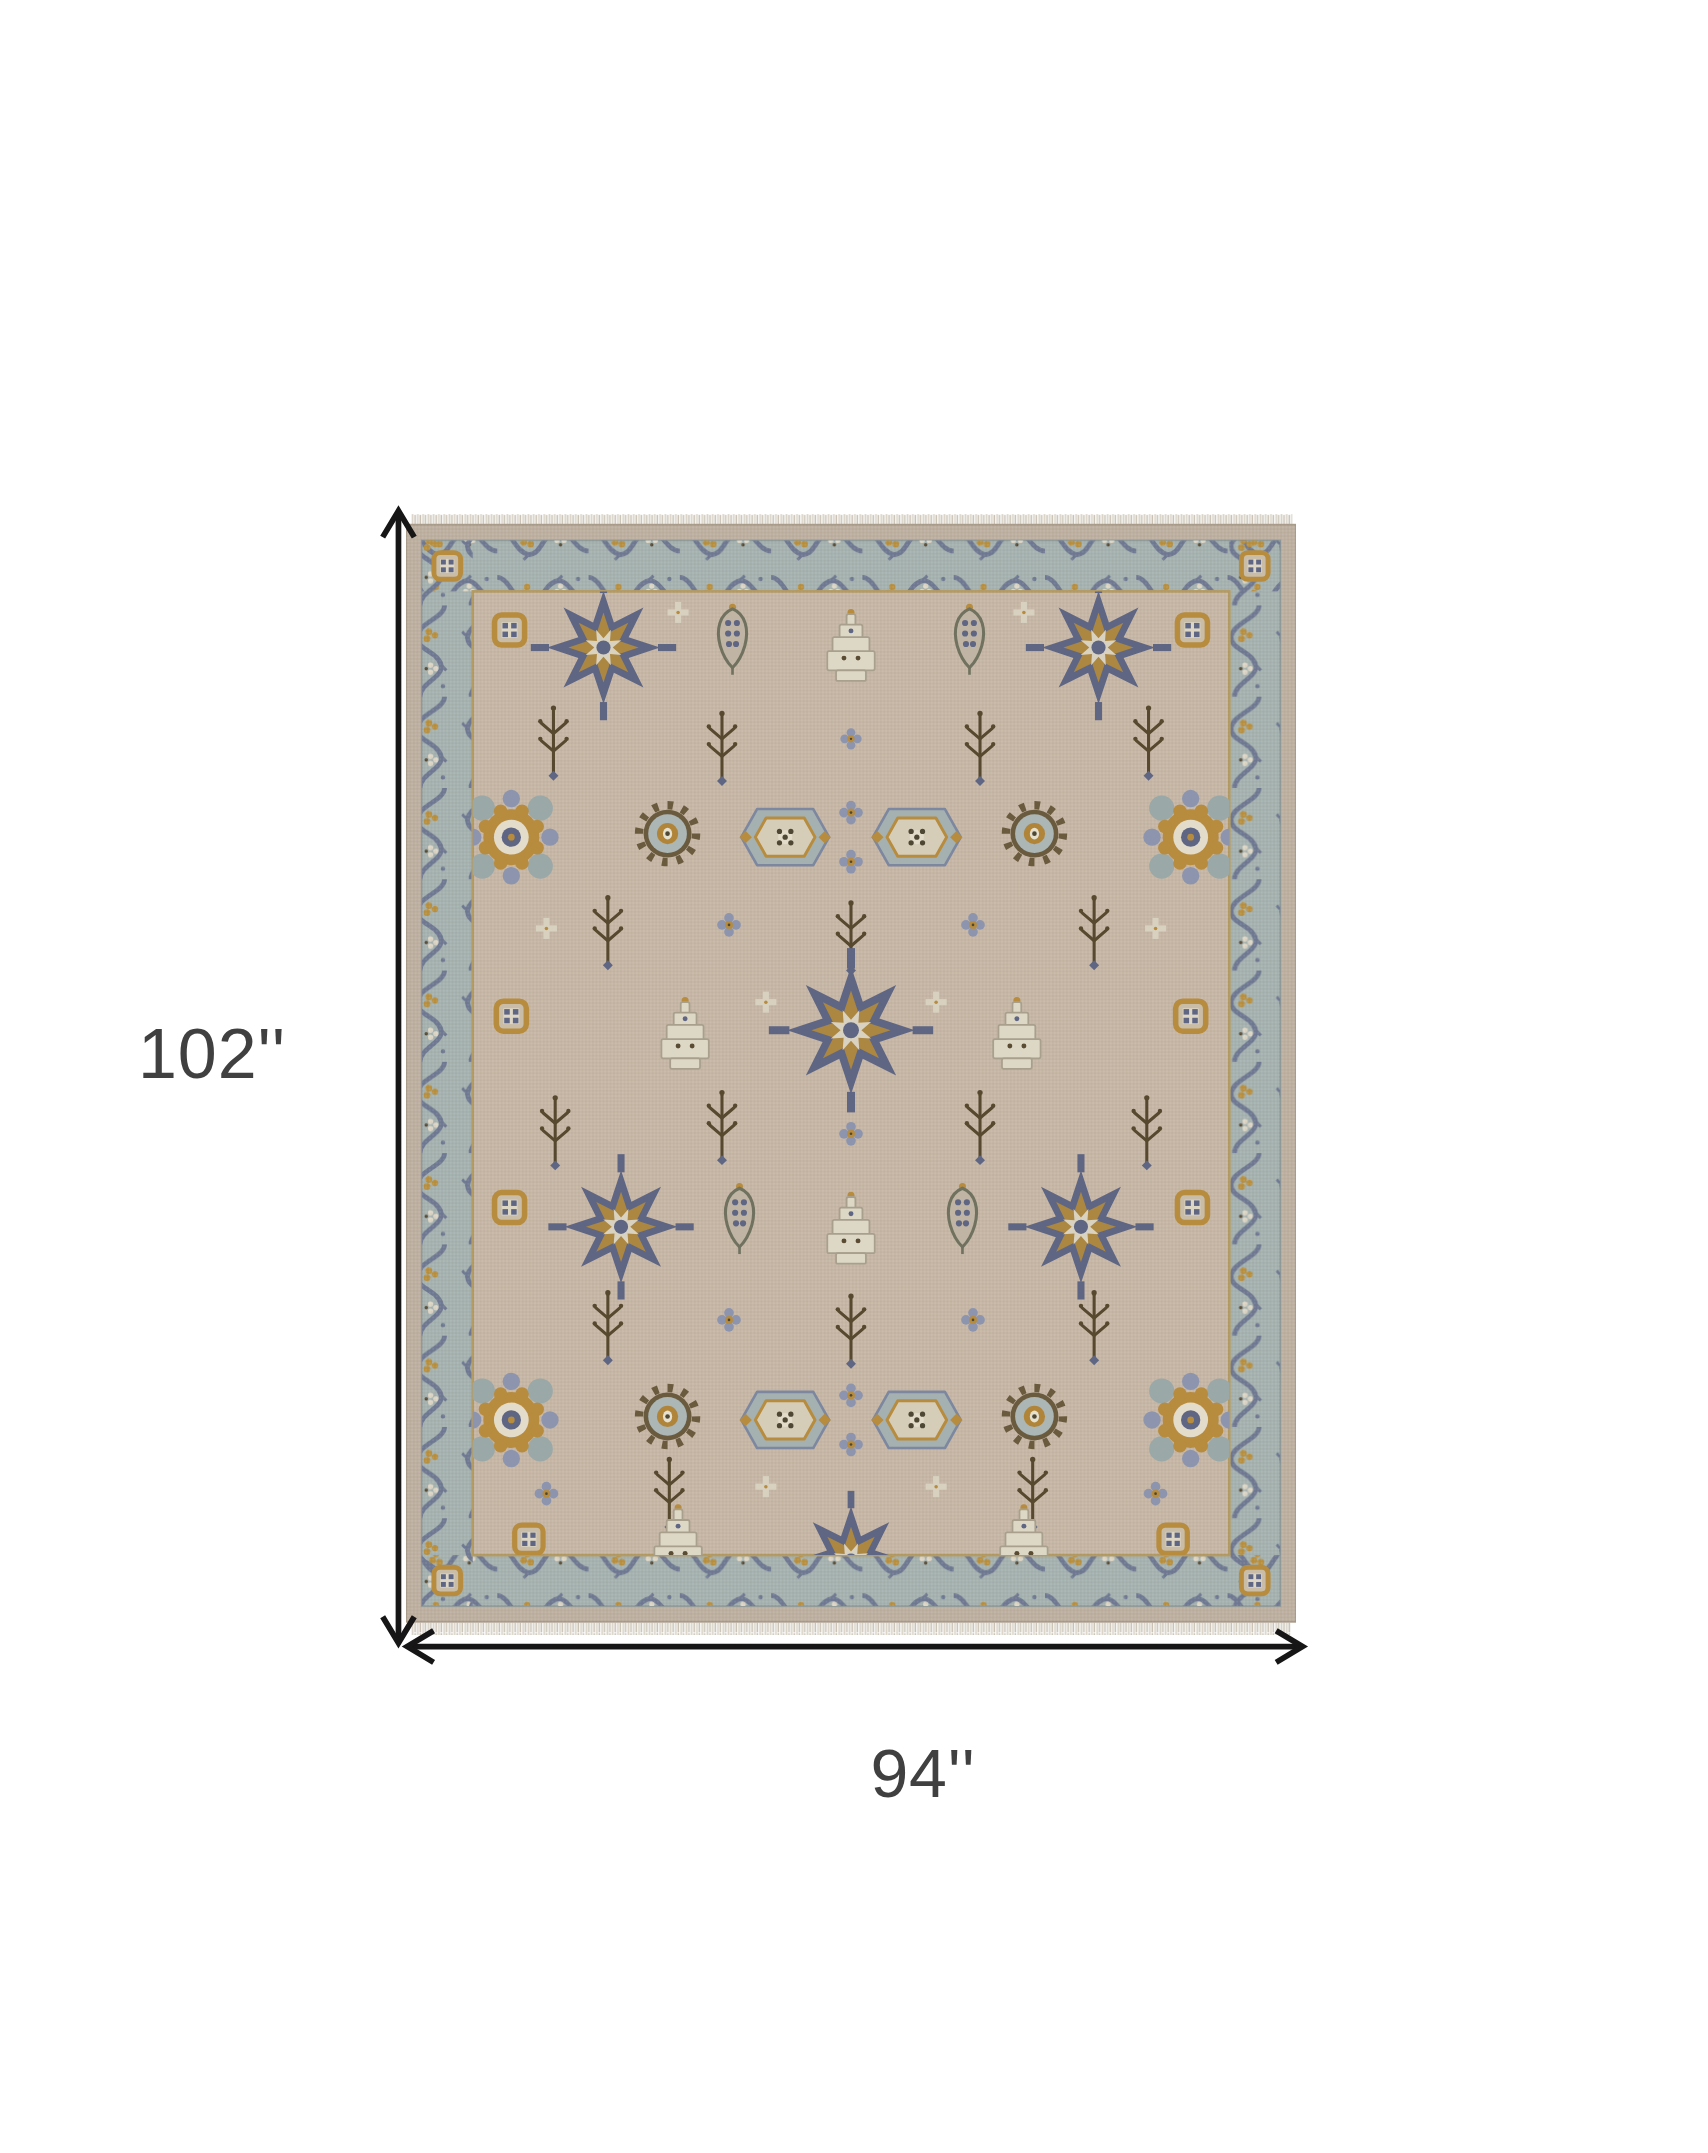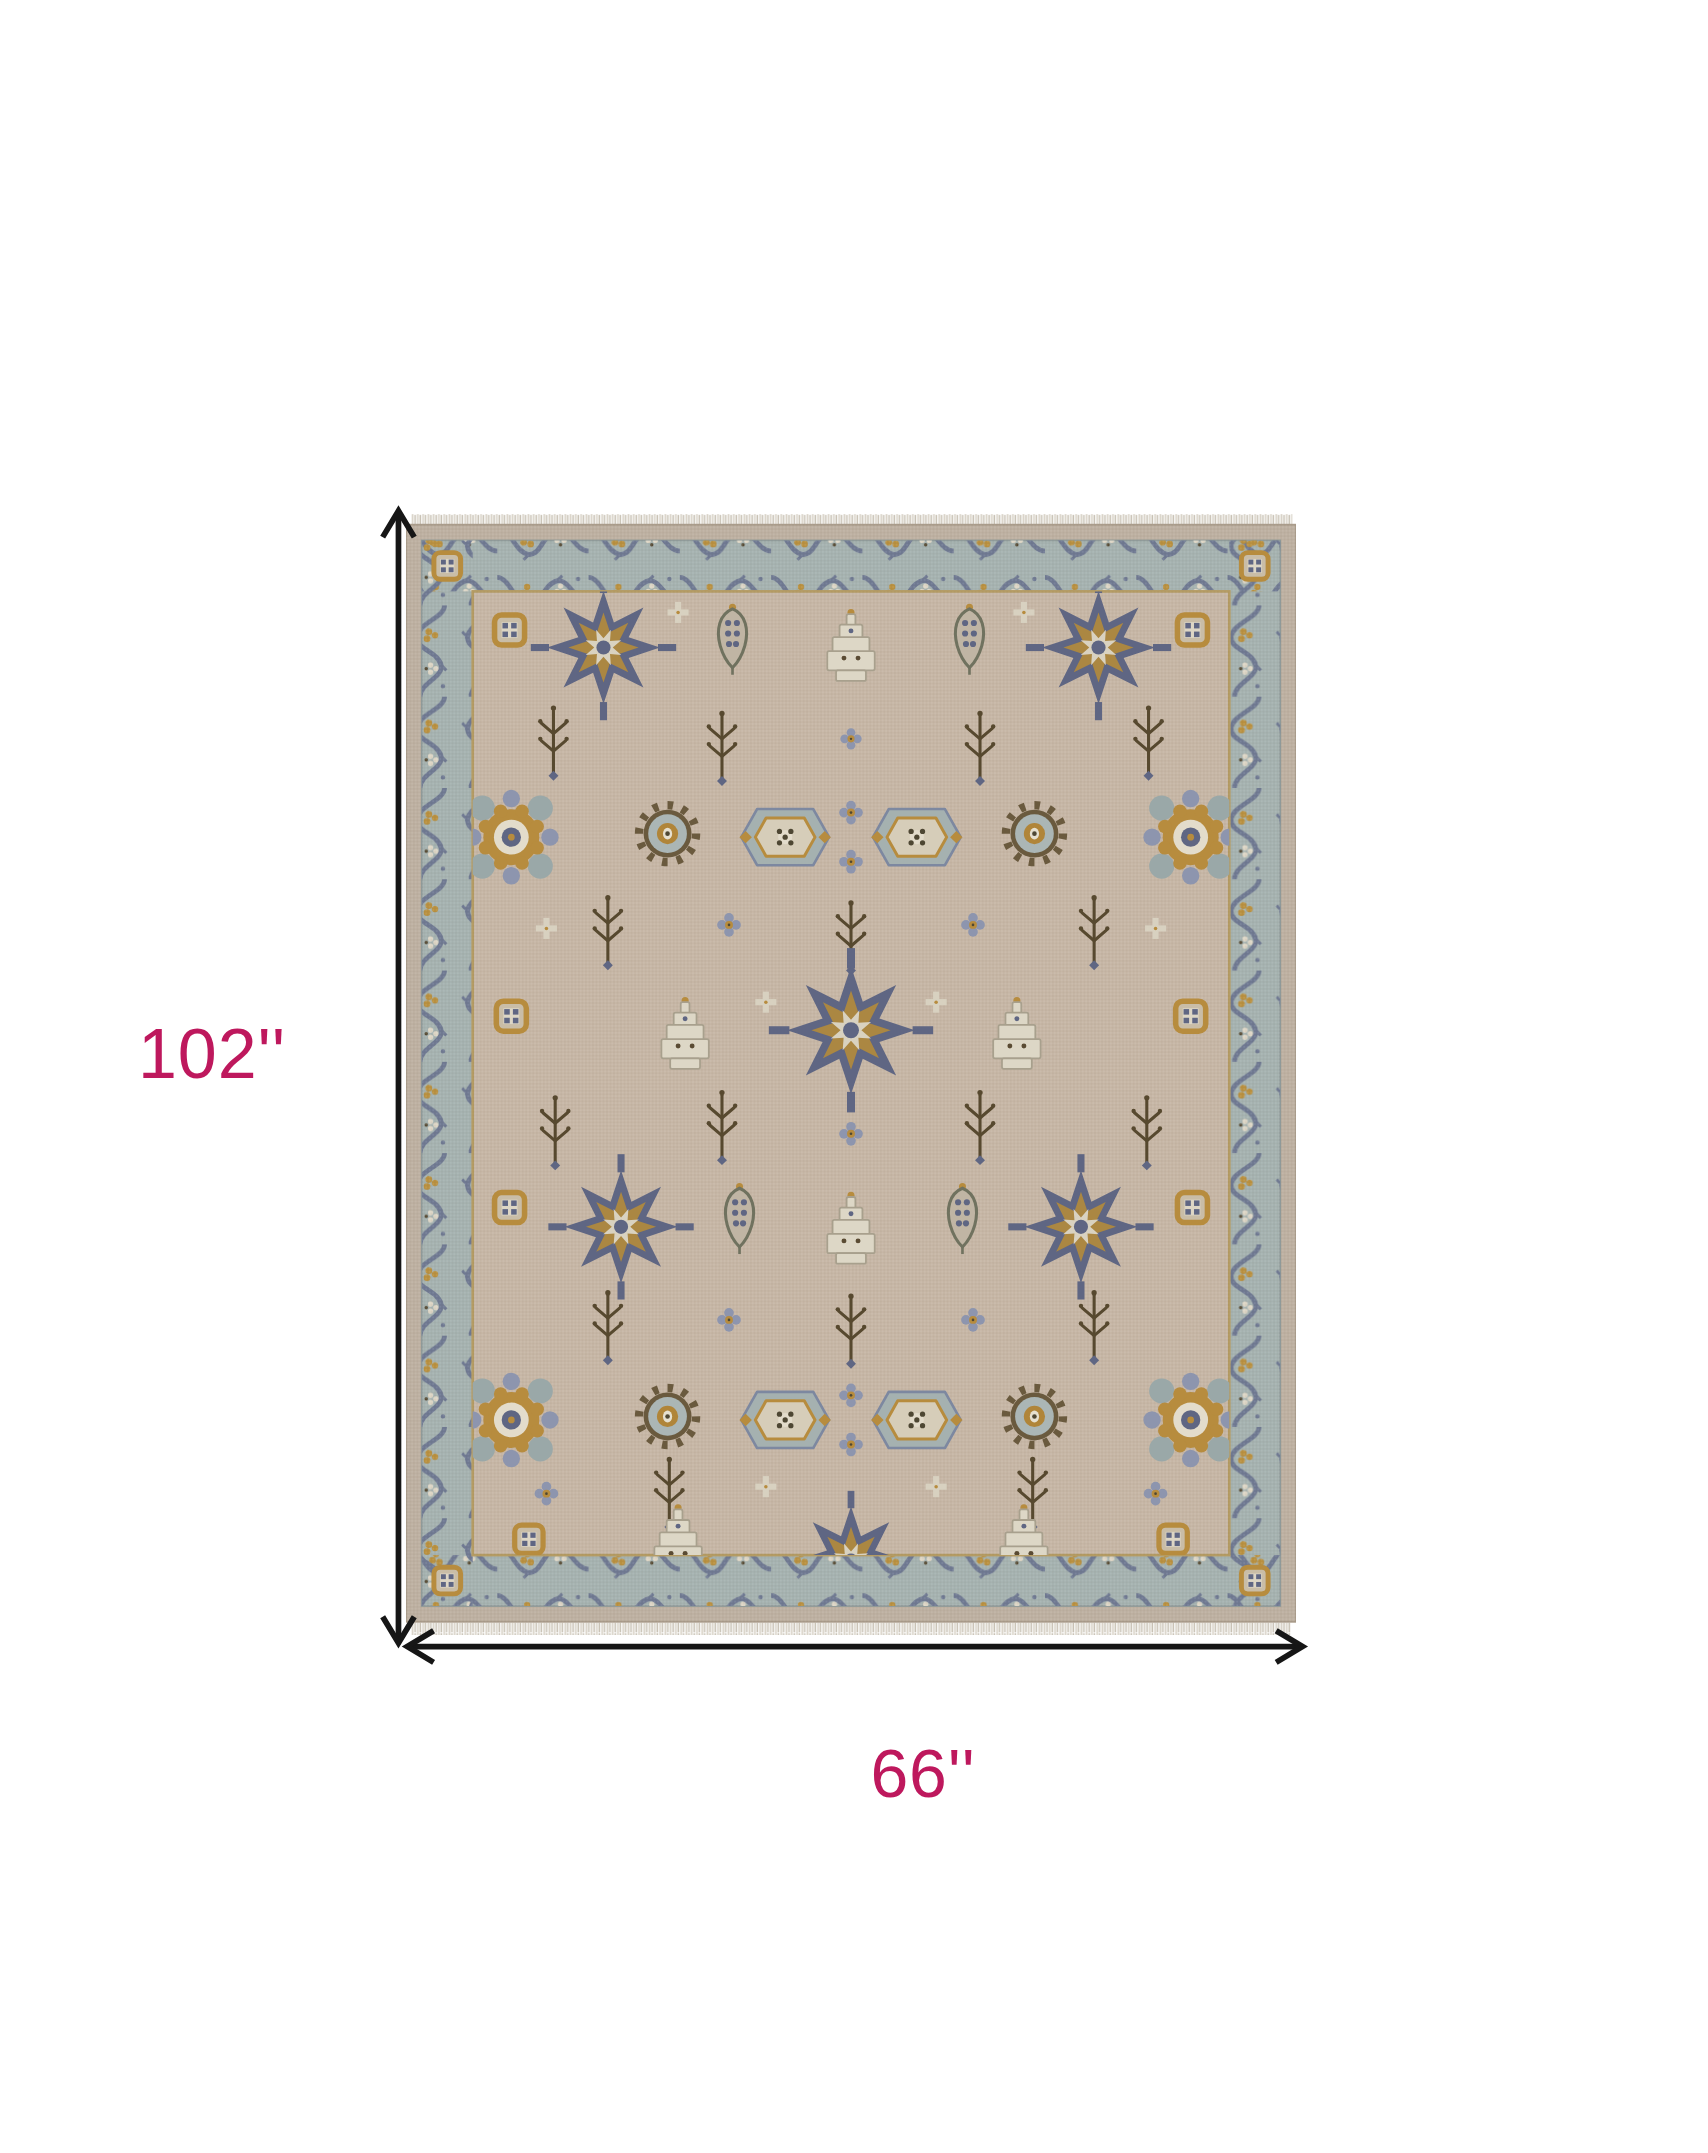--- a/index.html
+++ b/index.html
@@ -6,21 +6,21 @@
   body{
     width:1708px;height:2153px;
     background:#ffffff;
     font-family:"Liberation Sans", sans-serif;
     position:relative;overflow:hidden;
   }
   .canvas{position:absolute;inset:0;}
   .rug-wrap{position:absolute;left:406px;top:514px;width:890px;height:1122px;}
   .arrow-layer{position:absolute;left:0;top:0;width:1708px;height:2153px;pointer-events:none;}
   .dim-label{
-    position:absolute;color:#be185d;
+    position:absolute;color:#404040;
     transform:translate(-50%,-50%);
     letter-spacing:0.9px;white-space:nowrap;
   }
   .dim-label.height{left:212px;top:1054px;font-size:70px;}
   .dim-label.width{left:923px;top:1773px;font-size:68px;}
 </style>
 </head>
 <body>
 
 <div class="canvas">
@@ -313,16 +313,16 @@
       <path d="M436,1842 L454,1872 L472,1842"></path>
     </g>
     <g stroke="#161616" stroke-width="6.5" fill="none">
       <line x1="466" y1="1876" x2="1482" y2="1876"></line>
       <path d="M494,1858 L464,1876 L494,1894"></path>
       <path d="M1454,1858 L1484,1876 L1454,1894"></path>
     </g>
   </svg>
 
   <div class="dim-label height">102''</div>
-  <div class="dim-label width">66''</div>
+  <div class="dim-label width">94''</div>
 
 </div>
 
 
 </body></html>

